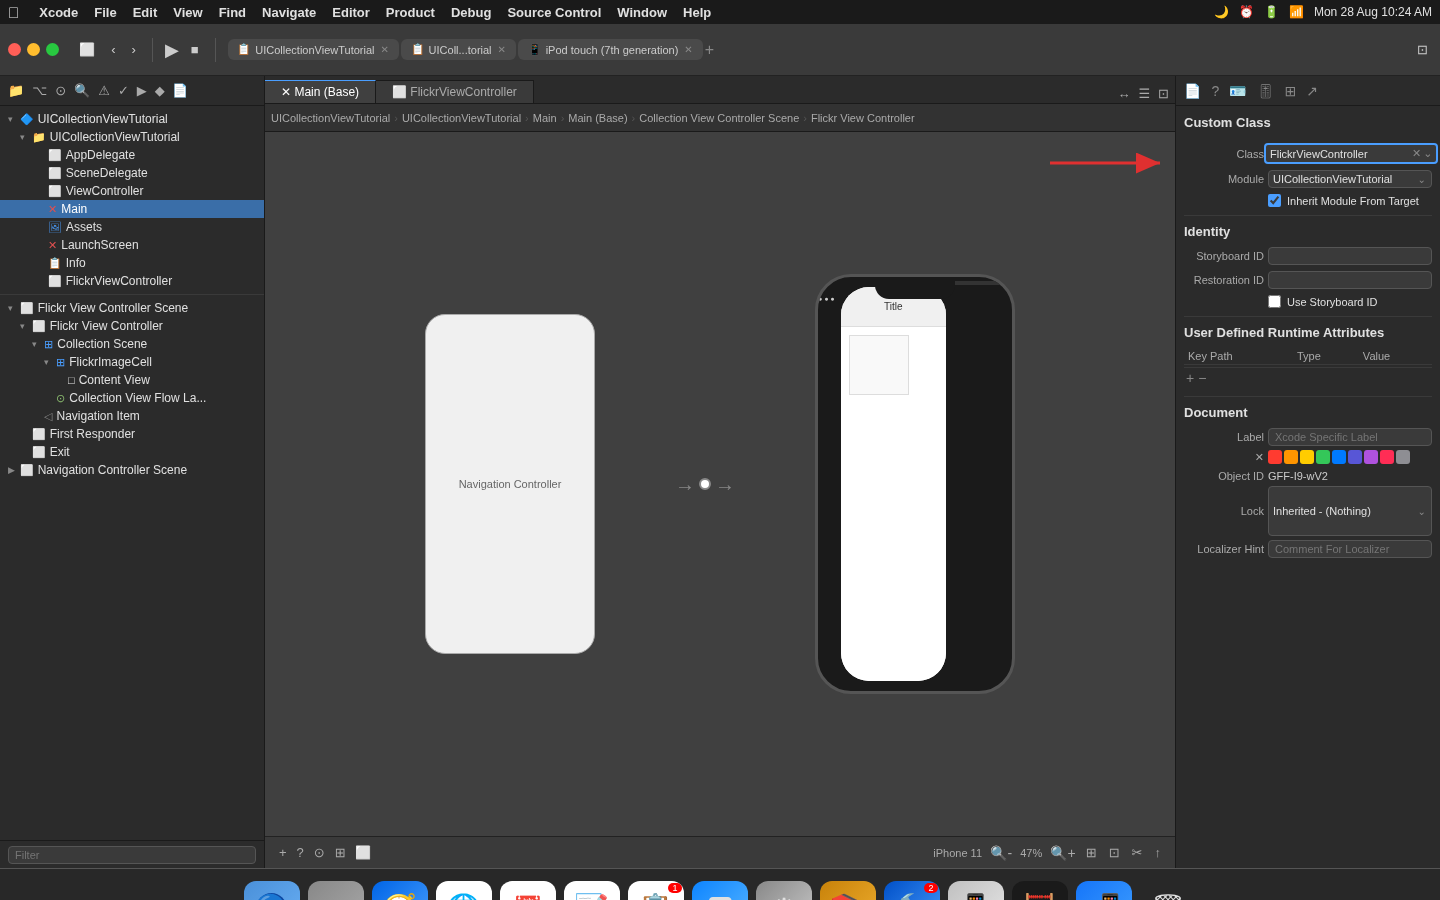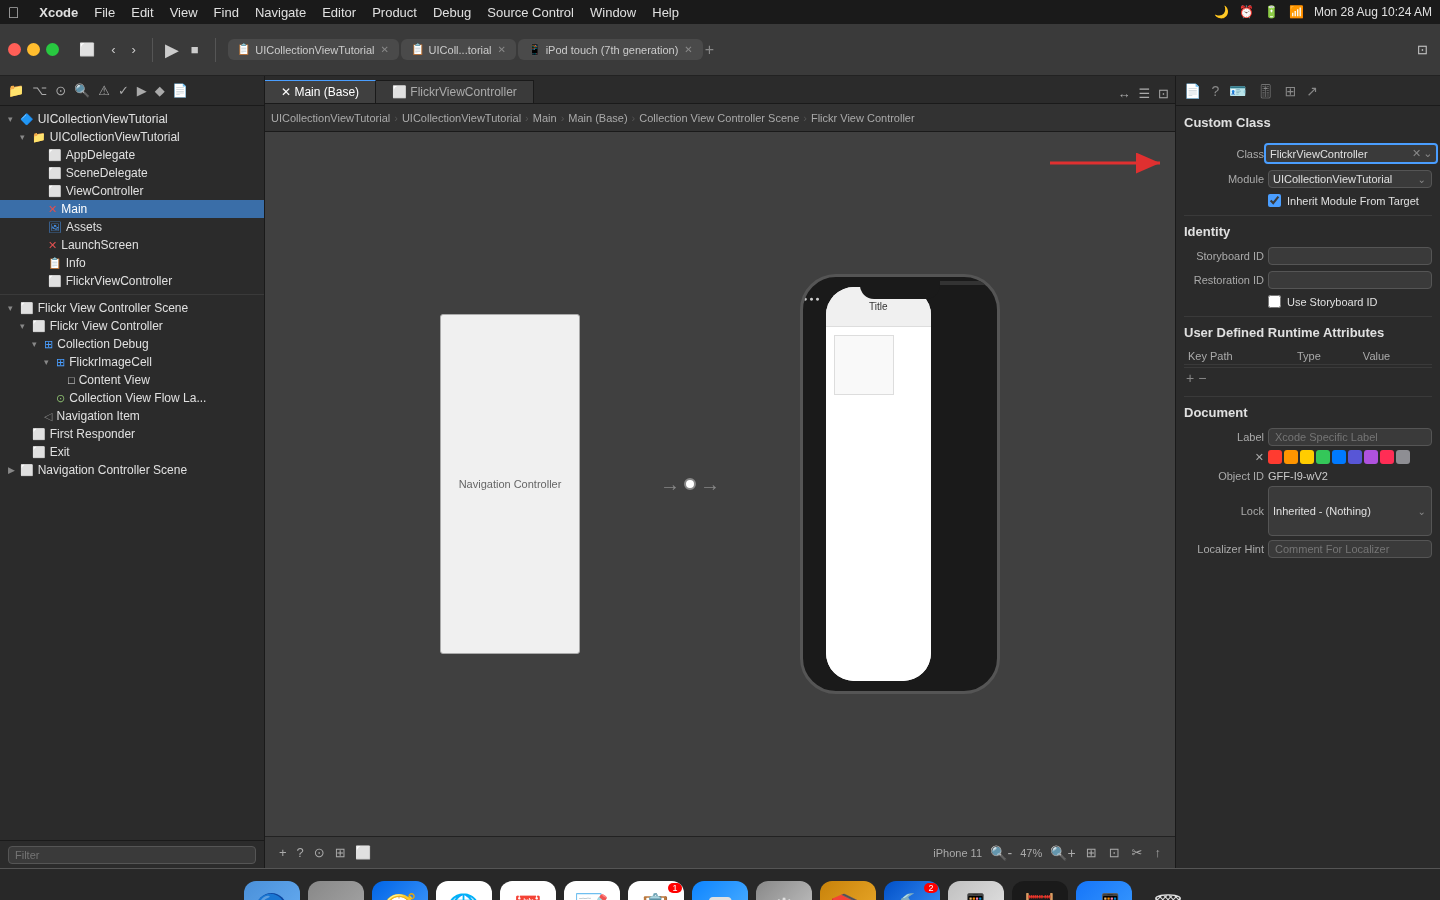--- a/index.html
+++ b/index.html
@@ -5,21 +5,21 @@
     * { margin: 0; padding: 0; box-sizing: border-box; }
     body { width: 1440px; height: 900px; overflow: hidden; font-family: -apple-system, BlinkMacSystemFont, 'SF Pro Text', 'Helvetica Neue', sans-serif; font-size: 12px; background: #2b2b2b; color: #e0e0e0; }
 
     
     #menubar {
       width: 1440px; height: 24px; background: #1a1a1a;
       display: flex; align-items: center; padding: 0 8px; gap: 16px;
       color: #e0e0e0; font-size: 13px; position: relative; z-index: 100;
     }
     #menubar .apple-logo { font-size: 15px; margin-right: 4px; }
-    #menubar .menu-item { cursor: default; white-space: nowrap; }
+    #menubar .menu-item { cursor: default; white-space: nowrap; font-weight: bold; }
     #menubar .menu-item.bold { font-weight: 600; }
     #menubar .right-items { margin-left: auto; display: flex; align-items: center; gap: 10px; font-size: 12px; }
 
     
     #toolbar {
       width: 1440px; height: 52px; background: #3a3a3a;
       display: flex; align-items: center; padding: 0 8px; gap: 8px;
       border-bottom: 1px solid #222;
     }
     .traffic-lights { display: flex; gap: 6px; margin-right: 8px; }
@@ -58,21 +58,21 @@
     #editor-nav .breadcrumb-item { cursor: pointer; }
     #editor-nav .breadcrumb-sep { color: #555; }
     #storyboard { flex: 1; background: #404040; position: relative; display: flex; align-items: center; justify-content: center; gap: 80px; overflow: hidden; }
     
     .phone-mockup { width: 200px; height: 420px; background: #1a1a1a; border-radius: 36px; position: relative; border: 3px solid #555; display: flex; flex-direction: row; overflow: hidden; }
     .phone-notch { width: 80px; height: 22px; background: #1a1a1a; border-radius: 0 0 14px 14px; position: absolute; top: 0; left: 50%; transform: translateX(-50%); z-index: 2; }
     .phone-screen { background: #f5f5f5; flex: 1; margin: 10px 6px 10px 6px; border-radius: 28px; display: flex; flex-direction: column; overflow: hidden; }
     .phone-home-bar { width: 60px; height: 4px; background: #333; border-radius: 2px; margin: 4px auto; }
     .nav-bar-mockup { height: 40px; background: #f0f0f0; border-bottom: 1px solid #ddd; display: flex; align-items: center; justify-content: center; font-size: 10px; color: #333; }
     .collection-area { flex: 1; background: #fff; }
-    .nav-controller-box { width: 140px; height: 340px; background: #f0f0f0; border: 1.5px solid #aaa; border-radius: 3px; display: flex; align-items: center; justify-content: center; flex-direction: column; }
+    .nav-controller-box { width: 170px; height: 340px; background: #f0f0f0; border: 1.5px solid #aaa; border-radius: 20px; display: flex; align-items: center; justify-content: center; flex-direction: column; }
     .connection-dot { width: 12px; height: 12px; border-radius: 50%; background: #fff; border: 2px solid #888; }
     .arrow-container { display: flex; align-items: center; gap: 4px; }
 
     
     #inspector { width: 265px; background: #2b2b2b; border-left: 1px solid #1a1a1a; display: flex; flex-direction: column; font-size: 11px; }
     #inspector-toolbar { height: 30px; display: flex; align-items: center; padding: 0 4px; gap: 2px; border-bottom: 1px solid #1a1a1a; }
     .inspector-icon-btn { background: none; border: none; color: #888; font-size: 14px; cursor: pointer; padding: 2px 4px; }
     .inspector-icon-btn.active { color: #4a9eff; }
     #inspector-content { flex: 1; overflow-y: auto; padding: 8px; }
     .inspector-section-title { font-size: 13px; font-weight: 600; color: #e0e0e0; margin-bottom: 8px; margin-top: 1px; }
@@ -272,21 +272,21 @@
       <div class="tree-item">
         <span class="tree-indent" style="width:16px"></span>
         <span class="tree-arrow">▾</span>
         <span class="tree-icon">⬜</span>
         <span>Flickr View Controller</span>
       </div>
       <div class="tree-item">
         <span class="tree-indent" style="width:28px"></span>
         <span class="tree-arrow">▾</span>
         <span class="tree-icon" style="color:#4a9eff">⊞</span>
-        <span>Collection Debug</span>
+        <span>Collection Scene</span>
       </div>
       <div class="tree-item">
         <span class="tree-indent" style="width:40px"></span>
         <span class="tree-arrow">▾</span>
         <span class="tree-icon" style="color:#4a9eff">⊞</span>
         <span>FlickrImageCell</span>
       </div>
       <div class="tree-item">
         <span class="tree-indent" style="width:52px"></span>
         <span class="tree-arrow" style="opacity:0">▾</span>

